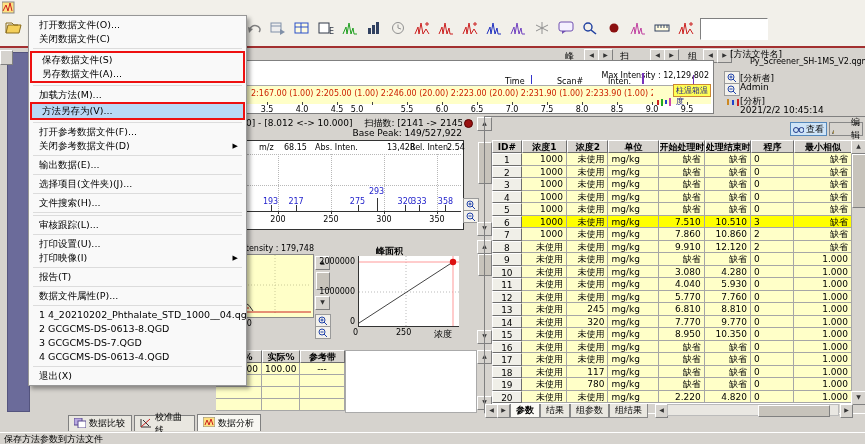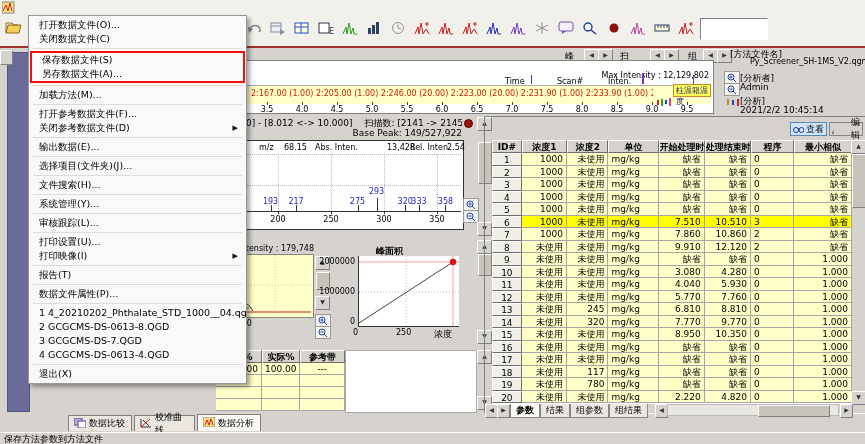--- a/index.html
+++ b/index.html
@@ -287,21 +287,21 @@
     </div>
   </div>
   <div class="abs axisrow" id="tic-axis">
       <span class="tick" style="left: 21px;"></span>
       <span class="ticklab" style="left: 21px;">3.5</span>
       <span class="tick" style="left: 56px;"></span>
       <span class="ticklab" style="left: 56px;">4.0</span>
       <span class="tick" style="left: 91px;"></span>
       <span class="ticklab" style="left: 91px;">4.5</span>
       <span class="tick" style="left: 126px;"></span>
-      <span class="ticklab" style="left: 126px;">5.0</span>
+      <span class="ticklab" style="left: 111px;">5.0</span>
       <span class="tick" style="left: 161px;"></span>
       <span class="ticklab" style="left: 161px;">5.5</span>
       <span class="tick" style="left: 196px;"></span>
       <span class="ticklab" style="left: 196px;">6.0</span>
       <span class="tick" style="left: 231px;"></span>
       <span class="ticklab" style="left: 231px;">6.5</span>
       <span class="tick" style="left: 266px;"></span>
       <span class="ticklab" style="left: 266px;">7.0</span>
       <span class="tick" style="left: 301px;"></span>
       <span class="ticklab" style="left: 301px;">7.5</span>
@@ -757,31 +757,33 @@
   <div class="abs popup" id="file-menu">
       <div class="mi"><span>打开数据文件(O)...</span></div>
       <div class="mi"><span>关闭数据文件(C)</span></div>
       <div class="msep"></div>
       <div class="redbox">
         <div class="mi"><span>保存数据文件(S)</span></div>
         <div class="mi"><span>另存数据文件(A)...</span></div>
       </div>
       <div class="msep"></div>
       <div class="mi"><span>加载方法(M)...</span></div>
+      <div class="redbox">
+        <div class="mi hlm"><span>方法另存为(V)...</span></div>
+      </div>
       <div class="msep"></div>
       <div class="mi"><span>打开参考数据文件(F)...</span></div>
       <div class="mi"><span>关闭参考数据文件(D)</span><span class="subarr">▶</span></div>
       <div class="msep"></div>
       <div class="mi"><span>输出数据(E)...</span></div>
       <div class="msep"></div>
       <div class="mi"><span>选择项目(文件夹)(J)...</span></div>
       <div class="msep"></div>
       <div class="mi"><span>文件搜索(H)...</span></div>
       <div class="msep"></div>
-      <div class="mi"><span>系统管理(Y)...</span></div>
       <div class="msep"></div>
       <div class="mi"><span>审核跟踪(L)...</span></div>
       <div class="msep"></div>
       <div class="mi"><span>打印设置(U)...</span></div>
       <div class="mi"><span>打印映像(I)</span><span class="subarr">▶</span></div>
       <div class="msep"></div>
       <div class="mi"><span>报告(T)</span></div>
       <div class="msep"></div>
       <div class="mi"><span>数据文件属性(P)...</span></div>
       <div class="msep"></div>

